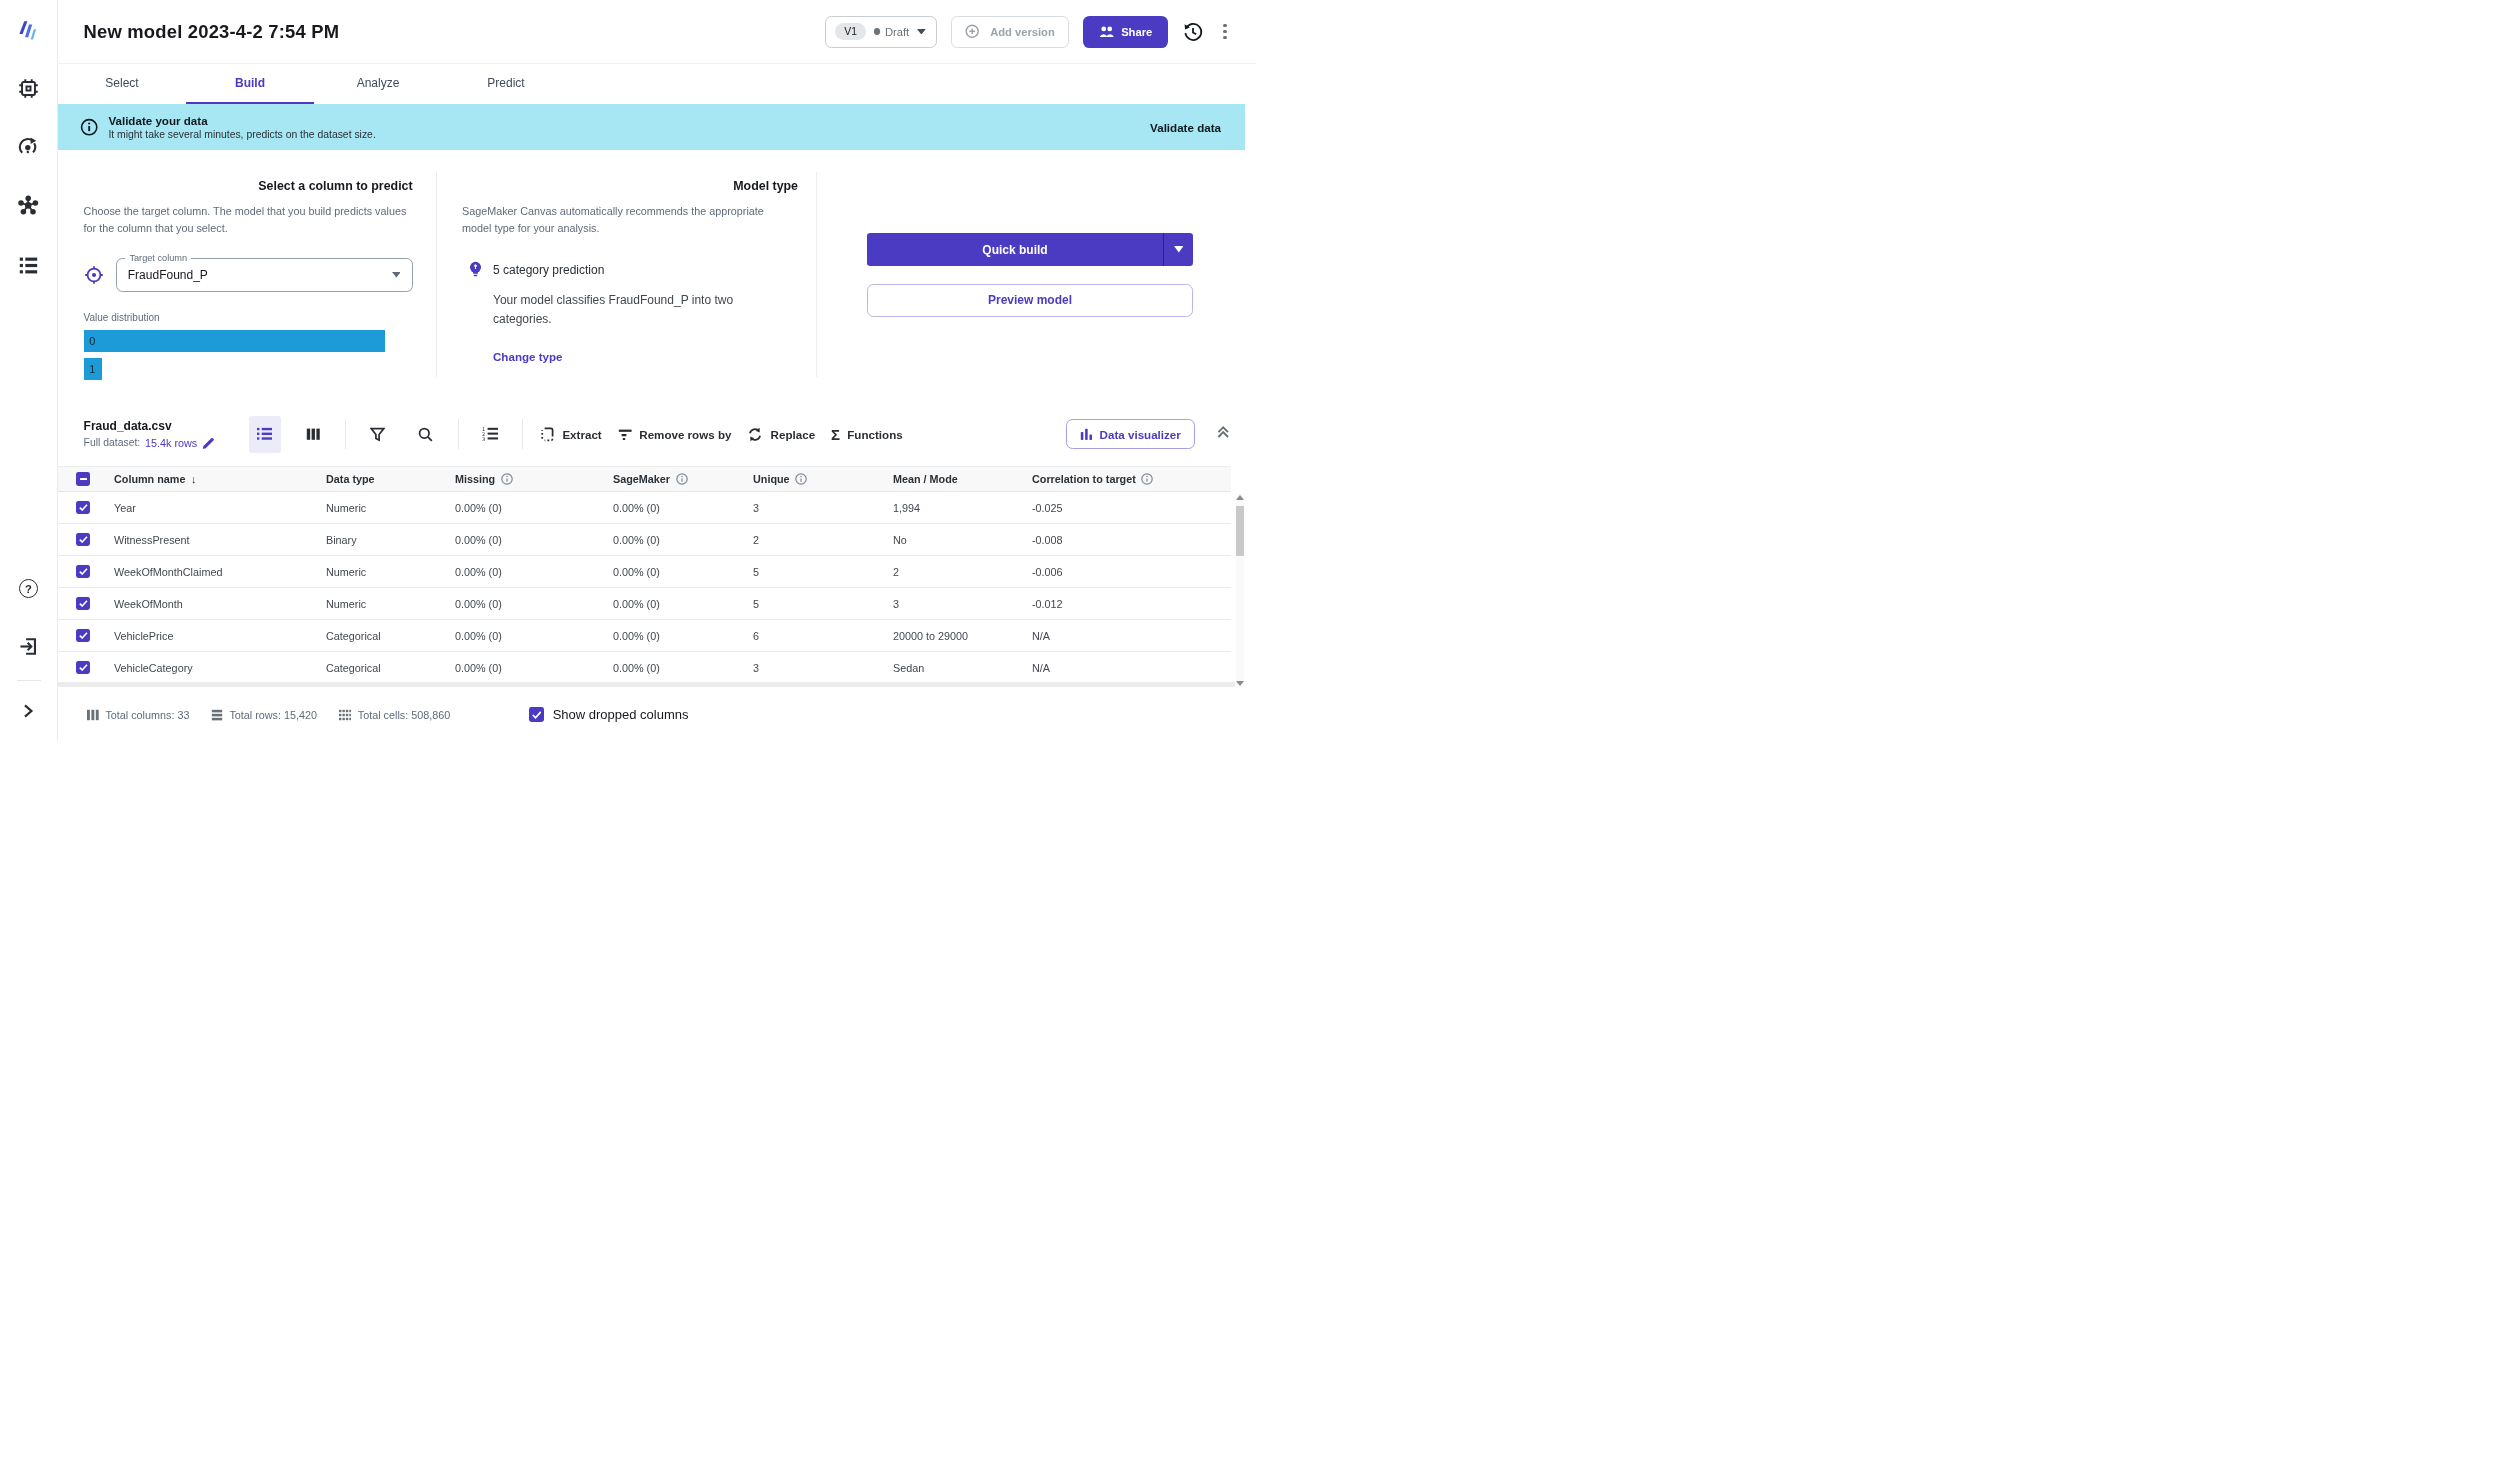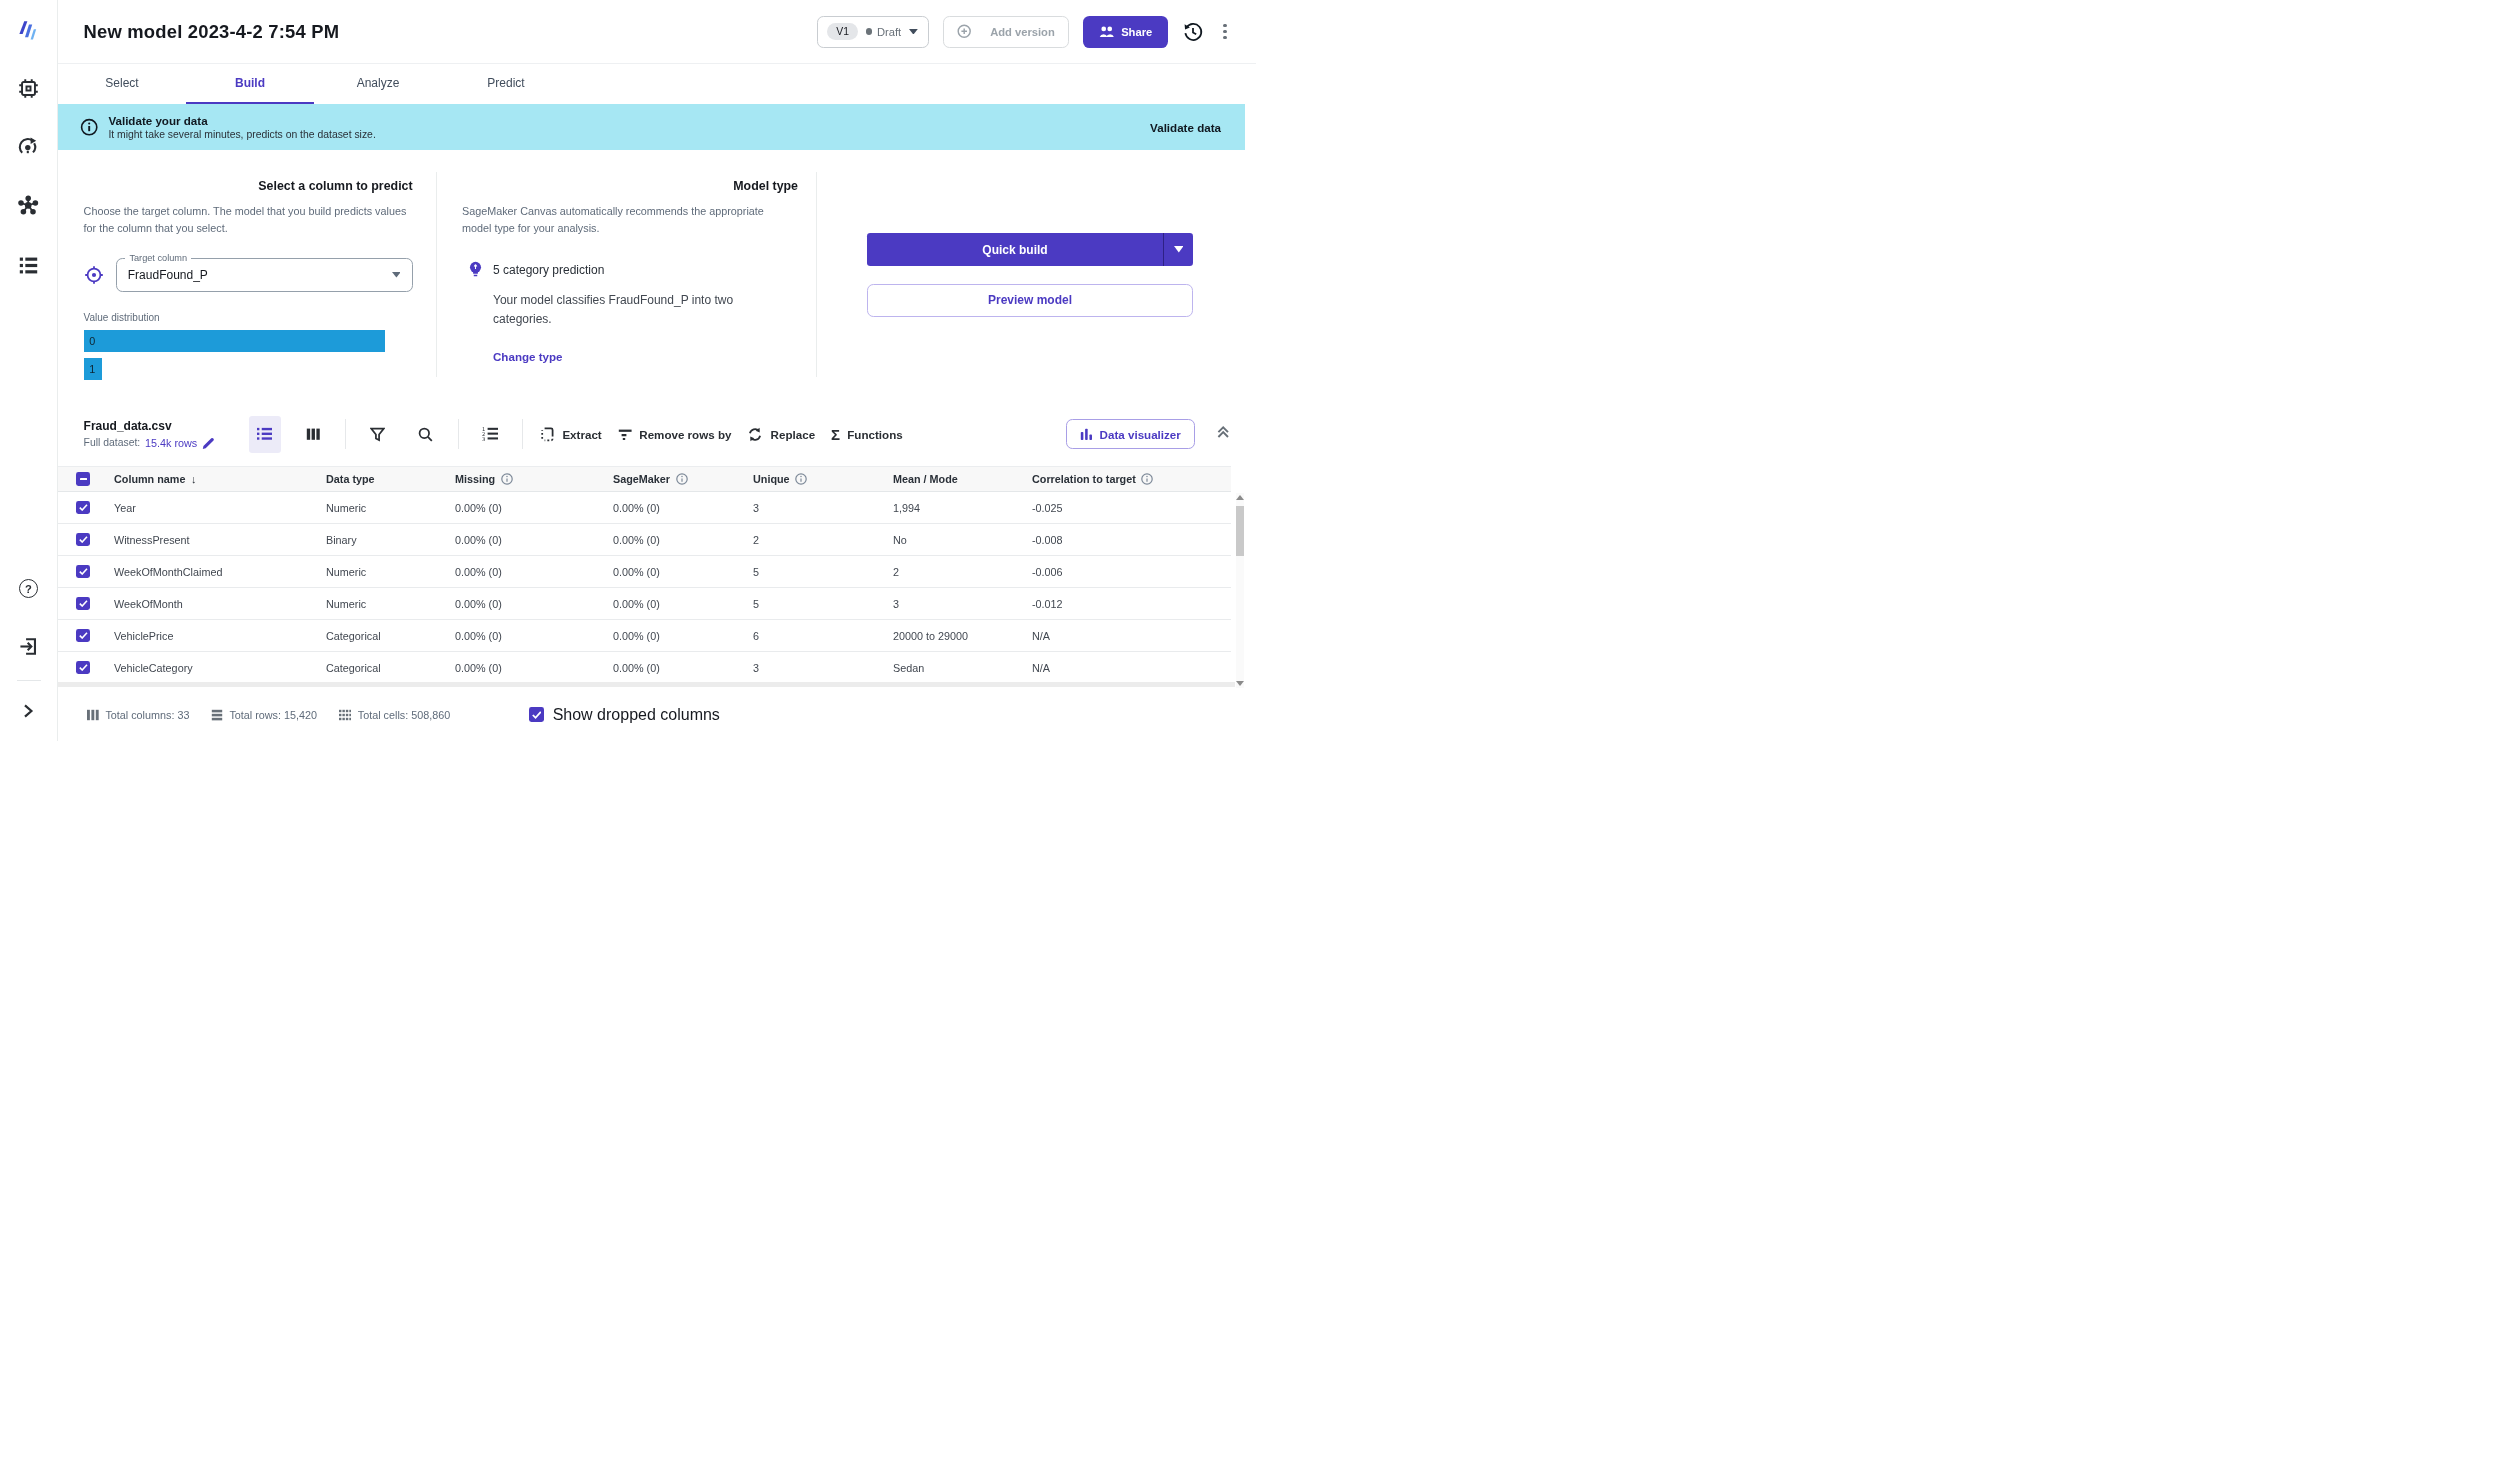--- a/index.html
+++ b/index.html
@@ -26,21 +26,21 @@
 
   
   .hdr { height:64px; display:flex; align-items:center; padding:0 24px 0 25.6px; border-bottom:0.8px solid #eef0f2; }
   .hdr-title { font-size:18.4px; font-weight:bold; letter-spacing:0.2px; }
   .hdr-right { margin-left:auto; display:flex; align-items:center; gap:14.4px; }
   .ver-box { display:flex; align-items:center; gap:8px; border:0.8px solid #c9cdd1; border-radius:6.4px;
              height:32px; padding:0 9.6px; cursor:pointer; }
   .ver-pill { background:#e4e6e9; border-radius:9.6px; padding:3.2px 8.8px; font-size:10.4px; color:#16191f; }
   .ver-status { display:flex; align-items:center; gap:4.8px; color:#687078; font-size:11.2px; }
   .status-dot { width:6.4px; height:6.4px; border-radius:50%; background:#6b7379; }
-  .btn-ghost { display:flex; align-items:center; gap:19px; height:32px; padding:0 12.8px; border:0.8px solid #d9dcde;
+  .btn-ghost { display:flex; align-items:center; gap:11px; height:32px; padding:0 12.8px; border:0.8px solid #d9dcde;
                border-radius:6.4px; color:#9ba3aa; font-size:11.2px; font-weight:bold; background:#fff; }
   .btn-share { display:flex; align-items:center; gap:7.2px; height:32px; padding:0 16px; border:none;
                border-radius:6.4px; background:var(--accent); color:#fff; font-size:11.2px; font-weight:bold; cursor:pointer; }
   .icon-btn { color:#16191f; display:flex; align-items:center; justify-content:center; cursor:pointer; }
   .kebab { display:flex; flex-direction:column; gap:2.8px; padding:3.2px 6.4px; cursor:pointer; }
   .kebab i { width:3.2px; height:3.2px; border-radius:50%; background:#687078; }
 
   
   .tabs { height:40px; display:flex; }
   .tab { width:128px; display:flex; align-items:center; justify-content:center; font-size:12px; color:#414d5c;
@@ -115,21 +115,21 @@
   .vthumb { position:absolute; left:0; top:12.8px; width:8px; height:50px; background:#c9c9c9; cursor:pointer; }
   .sarrow { position:absolute; left:0; width:0; height:0; border-left:4px solid transparent; border-right:4px solid transparent; }
   .sarrow.up { top:2.4px; border-bottom:5.6px solid #8b8b8b; }
   .sarrow.down { bottom:2.4px; border-top:5.6px solid #8b8b8b; }
   .hscroll { position:absolute; left:0; right:21.6px; bottom:0.8px; height:5.6px; background:#ececec; }
 
   
   .foot { flex:1; display:flex; align-items:center; padding-left:29px; gap:21.6px; }
   .fgroup { display:flex; align-items:center; gap:6.4px; font-size:10.8px; color:#5f6b7a; }
   .fgroup .gicon { color:#687078; }
-  .fcheck { display:flex; align-items:center; gap:8.8px; margin-left:19px; font-size:16px; color:#16191f;padding-left:38px; }
+  .fcheck { display:flex; align-items:center; gap:8.8px; margin-left:19px; font-size:13px; color:#16191f;padding-left:38px; }
   .cbx.big { width:15px; height:15px; }
   :root { --accent:#4b3ac2; --bar-blue:#1d9bd9; }
 </style>
 </head>
 <body>
 
 <div class="app">
 
   <aside class="sidebar">
     <div class="logo">

